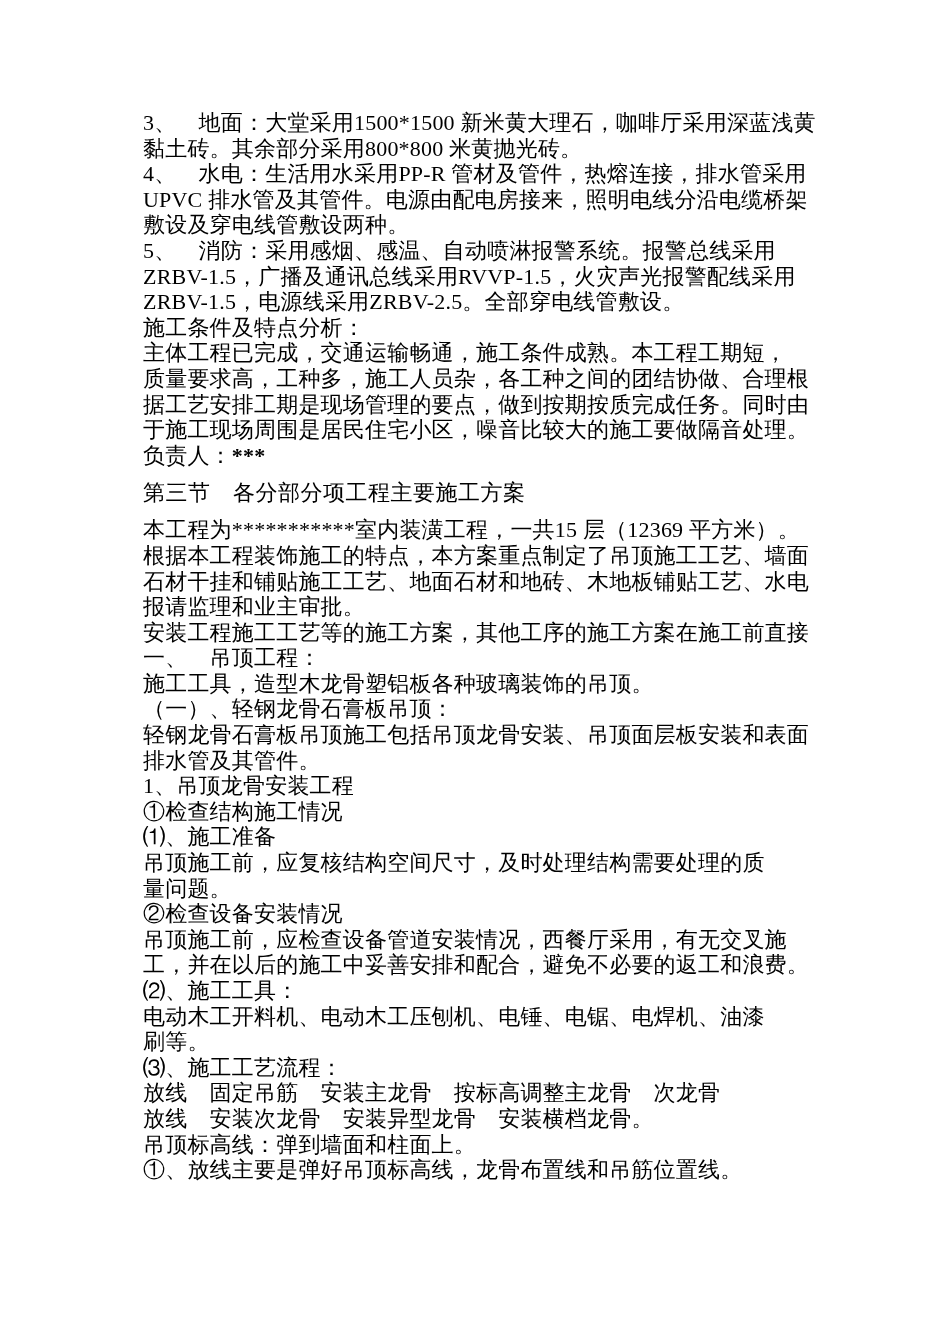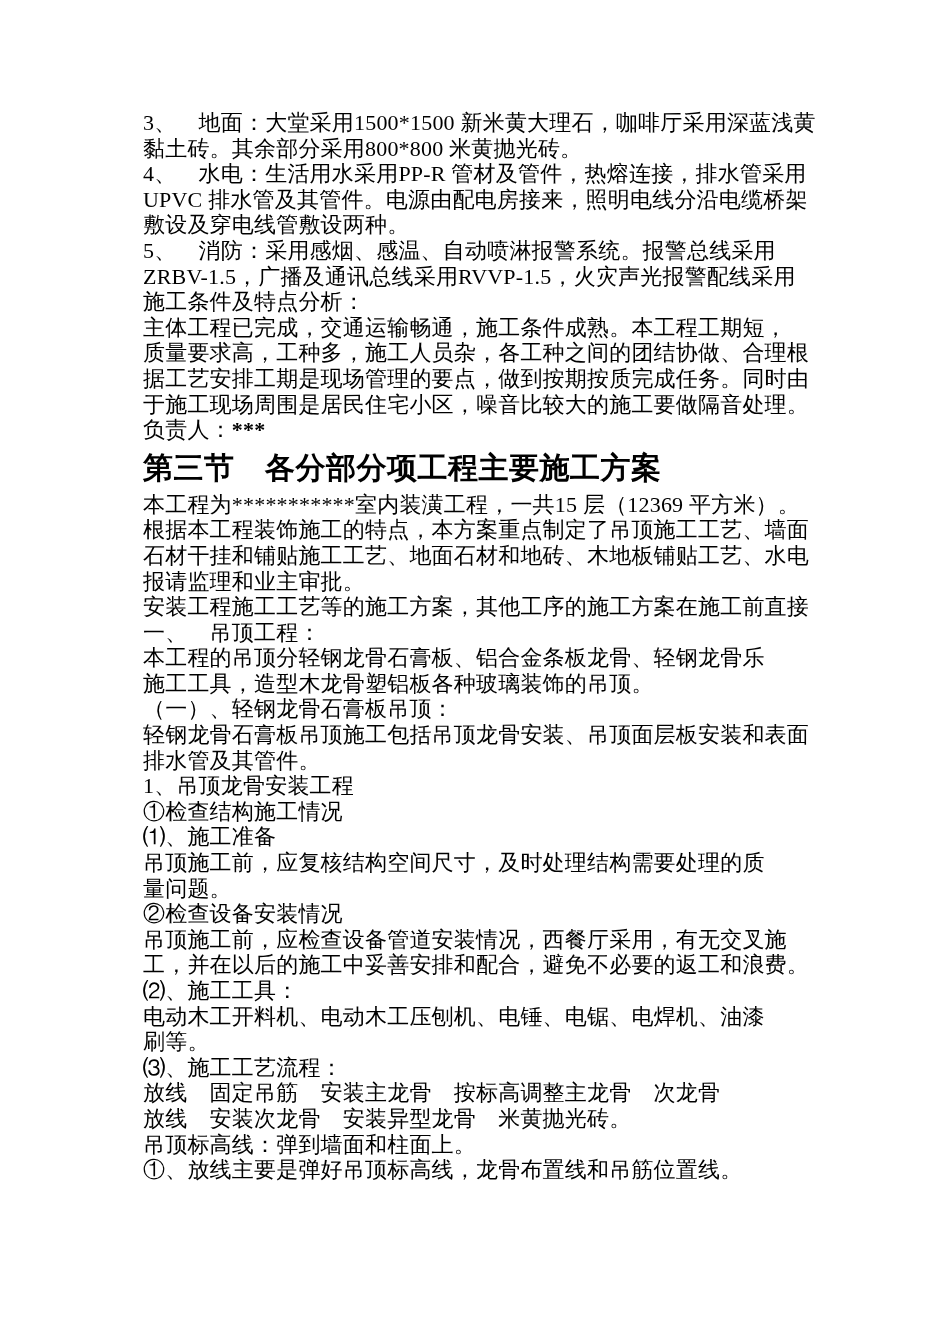--- a/index.html
+++ b/index.html
@@ -28,71 +28,71 @@
     top: 110px;
     width: 680px;
   }
   .line {
     font-size: 22px;
     line-height: 25.6px;
     white-space: pre-wrap;
     letter-spacing: 0.2px;
   }
   .heading {
-    font-size: 30px;
+    font-size: 22px;
     line-height: 44px;
-    font-weight: bold;
+    font-weight: normal;
     white-space: pre-wrap;
     margin: 3px 0 2px 0;
     letter-spacing: 0.5px;
   }
   .bold {
     font-weight: bold;
   }
 </style>
 </head>
 <body>
 
 <div class="page">
   <div class="content">
       <div class="line">3、　地面：大堂采用1500*1500 新米黄大理石，咖啡厅采用深蓝浅黄</div>
       <div class="line">黏土砖。其余部分采用800*800 米黄抛光砖。</div>
       <div class="line">4、　水电：生活用水采用PP-R 管材及管件，热熔连接，排水管采用</div>
       <div class="line">UPVC 排水管及其管件。电源由配电房接来，照明电线分沿电缆桥架</div>
       <div class="line">敷设及穿电线管敷设两种。</div>
       <div class="line">5、　消防：采用感烟、感温、自动喷淋报警系统。报警总线采用</div>
       <div class="line">ZRBV-1.5，广播及通讯总线采用RVVP-1.5，火灾声光报警配线采用</div>
+      <div class="line">ZRBV-1.5，电源线采用ZRBV-2.5。全部穿电线管敷设。</div>
       <div class="line">施工条件及特点分析：</div>
       <div class="line">主体工程已完成，交通运输畅通，施工条件成熟。本工程工期短，</div>
       <div class="line">质量要求高，工种多，施工人员杂，各工种之间的团结协做、合理根</div>
       <div class="line">据工艺安排工期是现场管理的要点，做到按期按质完成任务。同时由</div>
       <div class="line">于施工现场周围是居民住宅小区，噪音比较大的施工要做隔音处理。</div>
       <div class="line"><span>负责人：</span><span class="bold">***</span></div>
       <div class="heading">第三节　各分部分项工程主要施工方案</div>
       <div class="line">本工程为***********室内装潢工程，一共15 层（12369 平方米）。</div>
       <div class="line">根据本工程装饰施工的特点，本方案重点制定了吊顶施工工艺、墙面</div>
       <div class="line">石材干挂和铺贴施工工艺、地面石材和地砖、木地板铺贴工艺、水电</div>
       <div class="line">报请监理和业主审批。</div>
       <div class="line">安装工程施工工艺等的施工方案，其他工序的施工方案在施工前直接</div>
       <div class="line">一、　吊顶工程：</div>
-      <div class="line">本工程的吊顶分轻钢龙骨石膏板、铝合金条板龙骨、轻钢龙骨乐</div>
       <div class="line">施工工具，造型木龙骨塑铝板各种玻璃装饰的吊顶。</div>
       <div class="line">（一）、轻钢龙骨石膏板吊顶：</div>
       <div class="line">轻钢龙骨石膏板吊顶施工包括吊顶龙骨安装、吊顶面层板安装和表面</div>
       <div class="line">排水管及其管件。</div>
       <div class="line">1、吊顶龙骨安装工程</div>
       <div class="line">①检查结构施工情况</div>
       <div class="line">⑴、施工准备</div>
       <div class="line">吊顶施工前，应复核结构空间尺寸，及时处理结构需要处理的质</div>
       <div class="line">量问题。</div>
       <div class="line">②检查设备安装情况</div>
       <div class="line">吊顶施工前，应检查设备管道安装情况，西餐厅采用，有无交叉施</div>
       <div class="line">工，并在以后的施工中妥善安排和配合，避免不必要的返工和浪费。</div>
       <div class="line">⑵、施工工具：</div>
       <div class="line">电动木工开料机、电动木工压刨机、电锤、电锯、电焊机、油漆</div>
       <div class="line">刷等。</div>
       <div class="line">⑶、施工工艺流程：</div>
       <div class="line">放线　固定吊筋　安装主龙骨　按标高调整主龙骨　次龙骨</div>
-      <div class="line">放线　安装次龙骨　安装异型龙骨　米黄抛光砖。</div>
+      <div class="line">放线　安装次龙骨　安装异型龙骨　安装横档龙骨。</div>
       <div class="line">吊顶标高线：弹到墙面和柱面上。</div>
       <div class="line">①、放线主要是弹好吊顶标高线，龙骨布置线和吊筋位置线。</div>
     </div>
 </div>
 
 </body></html>

